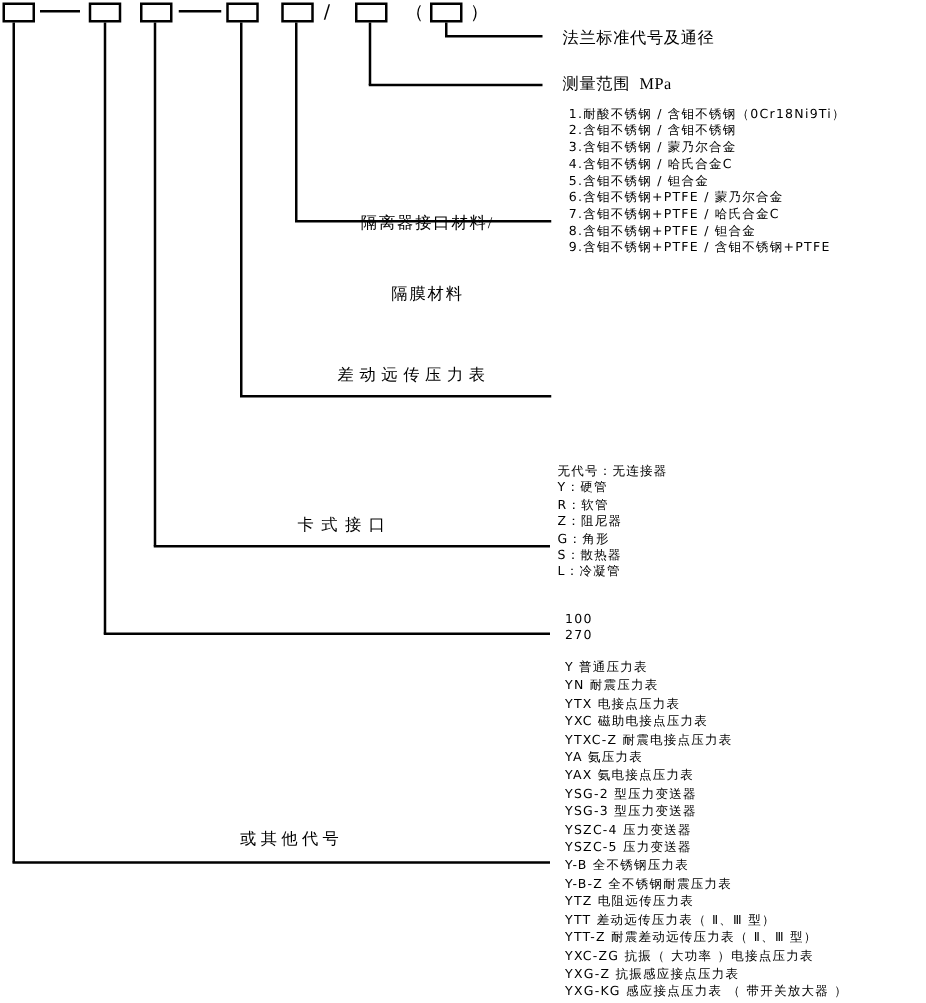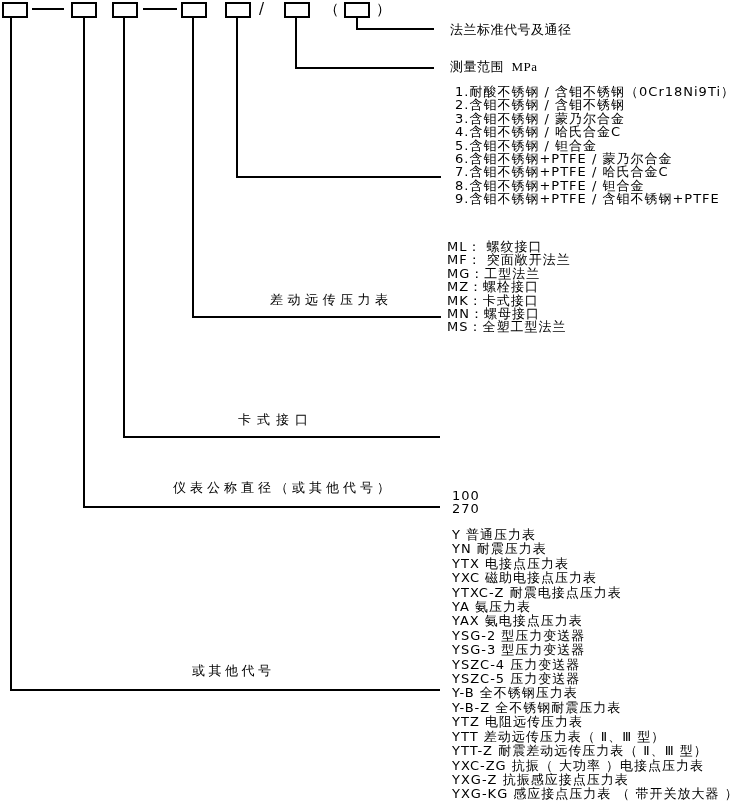--- a/index.html
+++ b/index.html
@@ -29,21 +29,21 @@
   #l2v{left:83px;top:18px;height:489px}      #l2h{left:83px;top:506px;width:357px}
   #l1v{left:10px;top:18px;height:672px}      #l1h{left:10px;top:689px;width:430px}
   .lbl{position:absolute;font-size:13px;line-height:14px;white-space:pre;font-family:Liberation Serif, serif;}
   #flange-label{left:450px;top:23px;letter-spacing:0.5px}
   #range-label{left:450px;top:60px;letter-spacing:0.5px}
   #material-label{left:283px;top:130px;width:118px;text-align:center;line-height:19px;letter-spacing:1.5px}
   #porttype-label{left:270px;top:293px;letter-spacing:4.5px}
   #connector-label{left:238px;top:413px;letter-spacing:6px}
   #diameter-label{left:173px;top:481px;letter-spacing:4px}
   #model-label{left:192px;top:664px;letter-spacing:3.5px}
-  .opts{position:absolute;font-size:13px;letter-spacing:1px;white-space:pre;}
+  .opts{position:absolute;font-size:10px;letter-spacing:1px;white-space:pre;}
   .opts .opt{white-space:pre;}
   #material-opts{left:455px;top:85px;line-height:13.4px}
   #porttype-opts{left:447px;top:240px;line-height:13.4px}
   #connector-opts{left:446px;top:371px;line-height:13.4px}
   #diameter-opts{left:452px;top:489px;line-height:13.4px}
   #model-opts{left:452px;top:528px;line-height:14.4px}
 </style>
 </head>
 <body>
 
@@ -72,23 +72,26 @@
   <div class="hline" id="l4h"></div>
   <div class="vline" id="l3v"></div>
   <div class="hline" id="l3h"></div>
   <div class="vline" id="l2v"></div>
   <div class="hline" id="l2h"></div>
   <div class="vline" id="l1v"></div>
   <div class="hline" id="l1h"></div>
 
   <div class="lbl" id="flange-label">法兰标准代号及通径</div>
   <div class="lbl" id="range-label">测量范围  MPa</div>
+  <div class="lbl" id="material-label">
+    <div>隔离器接口材料/</div>
+    <div>隔膜材料</div>
+  </div>
   <div class="lbl" id="porttype-label">差动远传压力表</div>
   <div class="lbl" id="connector-label">卡式接口</div>
-  <div class="lbl" id="diameter-label">仪表公称直径（或其他代号）</div>
   <div class="lbl" id="model-label">或其他代号</div>
 
   <div class="opts" id="material-opts"><div class="opt">1.耐酸不锈钢 / 含钼不锈钢（0Cr18Ni9Ti）</div><div class="opt">2.含钼不锈钢 / 含钼不锈钢</div><div class="opt">3.含钼不锈钢 / 蒙乃尔合金</div><div class="opt">4.含钼不锈钢 / 哈氏合金C</div><div class="opt">5.含钼不锈钢 / 钽合金</div><div class="opt">6.含钼不锈钢+PTFE / 蒙乃尔合金</div><div class="opt">7.含钼不锈钢+PTFE / 哈氏合金C</div><div class="opt">8.含钼不锈钢+PTFE / 钽合金</div><div class="opt">9.含钼不锈钢+PTFE / 含钼不锈钢+PTFE</div></div>
-  <div class="opts" id="porttype-opts"><div class="opt">ML： 螺纹接口</div><div class="opt">MF： 突面敞开法兰</div><div class="opt">MG：工型法兰</div><div class="opt">MZ：螺栓接口</div><div class="opt">MK：卡式接口</div><div class="opt">MN：螺母接口</div><div class="opt">MS：全塑工型法兰</div></div>
+  <div class="opts" id="connector-opts"><div class="opt">无代号：无连接器</div><div class="opt">Y：硬管</div><div class="opt">R：软管</div><div class="opt">Z：阻尼器</div><div class="opt">G：角形</div><div class="opt">S：散热器</div><div class="opt">L：冷凝管</div></div>
   <div class="opts" id="diameter-opts"><div class="opt">100</div><div class="opt">270</div></div>
   <div class="opts" id="model-opts"><div class="opt">Y 普通压力表</div><div class="opt">YN 耐震压力表</div><div class="opt">YTX 电接点压力表</div><div class="opt">YXC 磁助电接点压力表</div><div class="opt">YTXC-Z 耐震电接点压力表</div><div class="opt">YA 氨压力表</div><div class="opt">YAX 氨电接点压力表</div><div class="opt">YSG-2 型压力变送器</div><div class="opt">YSG-3 型压力变送器</div><div class="opt">YSZC-4 压力变送器</div><div class="opt">YSZC-5 压力变送器</div><div class="opt">Y-B 全不锈钢压力表</div><div class="opt">Y-B-Z 全不锈钢耐震压力表</div><div class="opt">YTZ 电阻远传压力表</div><div class="opt">YTT 差动远传压力表（ Ⅱ、Ⅲ 型）</div><div class="opt">YTT-Z 耐震差动远传压力表（ Ⅱ、Ⅲ 型）</div><div class="opt">YXC-ZG 抗振（ 大功率 ）电接点压力表</div><div class="opt">YXG-Z 抗振感应接点压力表</div><div class="opt">YXG-KG 感应接点压力表 （ 带开关放大器 ）</div></div>
 
 </div>
 
 </body></html>

